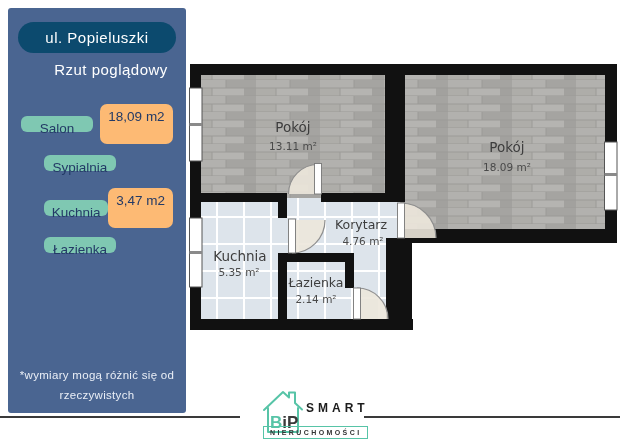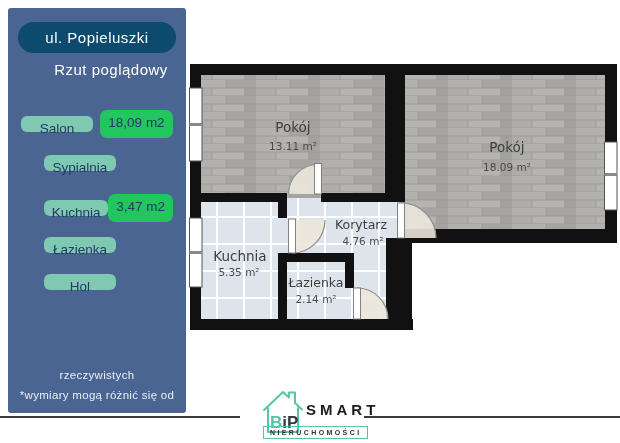--- a/index.html
+++ b/index.html
@@ -24,37 +24,37 @@
   .row{display:flex;justify-content:space-between;align-items:center;
        height:26px;margin-left:13px;margin-right:13px;}
   .row + .row{margin-top:13px;margin-left:36px;}
   .row.gap-lg{margin-top:19px;}
   .row.gap-sm{margin-top:11px;}
   .room-pill{
     width:72px;height:16px;line-height:26px;background:#7fc8b2;border-radius:6px;
     color:#233a66;font-size:13.5px;text-align:center;
   }
   .area-box{
-    width:73px;height:28px;line-height:26px;background:#22c55e;border-radius:7px;
+    width:73px;height:40px;line-height:26px;background:#fdba74;border-radius:7px;
     color:#233a66;font-size:13.5px;text-align:center;
   }
   .footnote{
     position:absolute;left:0;right:0;bottom:8px;text-align:center;
     color:#e9eef6;font-size:11.5px;line-height:1.75;letter-spacing:.3px;
   }
   
   .plan-svg{position:absolute;left:0;top:0;}
   
   .rule{position:absolute;top:416px;height:2px;background:#3a3a3a;}
   .rule-left{left:0;width:240px;}
   .rule-right{left:364px;width:256px;}
   .logo-house{position:absolute;left:262px;top:388px;}
   .logo-smart{
     position:absolute;left:306px;top:401px;
-    font-size:15px;font-weight:bold;letter-spacing:4px;color:#1c1c1c;
+    font-size:12px;font-weight:bold;letter-spacing:4px;color:#1c1c1c;
   }
   .logo-sub{
     position:absolute;left:263px;top:426px;
     border:1.5px solid #57c4a7;padding:2px 6px;
     font-size:7px;font-weight:bold;letter-spacing:2.4px;color:#333333;white-space:nowrap;
   }
 </style>
 </head>
 <body>
 
@@ -164,27 +164,26 @@
       <div class="room-pill">Sypialnia</div>
     </div>
     <div class="row gap-lg">
       <div class="room-pill">Kuchnia</div>
       <div class="area-box">3,47 m2</div>
     </div>
     <div class="row gap-sm">
       <div class="room-pill">Łazienka</div>
     </div>
     <div class="row gap-sm">
-      <div class="room-pill">Hol</div>
     </div>
   </div>
 
   <div class="footnote">
+    <div>*wymiary mogą różnić się od</div>
     <div>rzeczywistych</div>
-    <div>*wymiary mogą różnić się od</div>
   </div>
 </div>
 
 <div class="rule rule-left"></div>
 <div class="rule rule-right"></div>
 
 <svg class="logo-house" width="42" height="46" viewBox="0 0 42 46">
   <path d="M2 22 L21 4 L27 9.5 L27 4.5 L33 4.5 L33 15 L40 21.5" fill="none" stroke="#57c4a7" stroke-width="2" stroke-linecap="round" stroke-linejoin="round"></path>
   <path d="M6 20 L6 44 L36 44 L36 20" fill="none" stroke="#57c4a7" stroke-width="2" stroke-linecap="round" stroke-linejoin="round"></path>
   <text x="8" y="40" font-family="Liberation Sans, sans-serif" font-size="17" font-weight="bold"><tspan fill="#57c4a7">B</tspan><tspan fill="#3a3a3a">iP</tspan></text>

